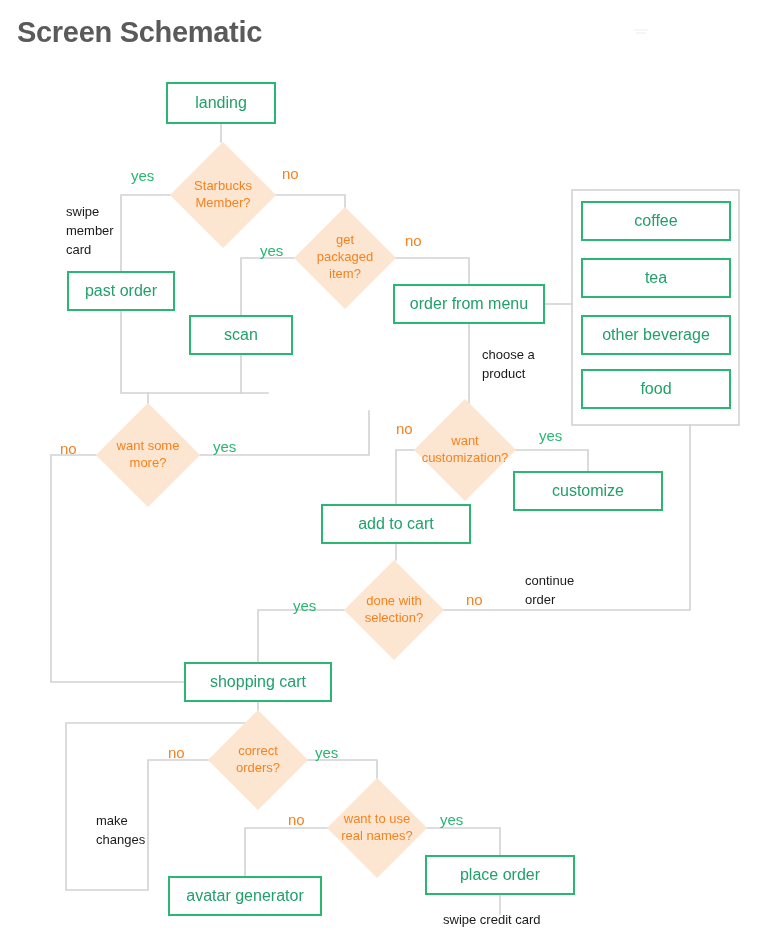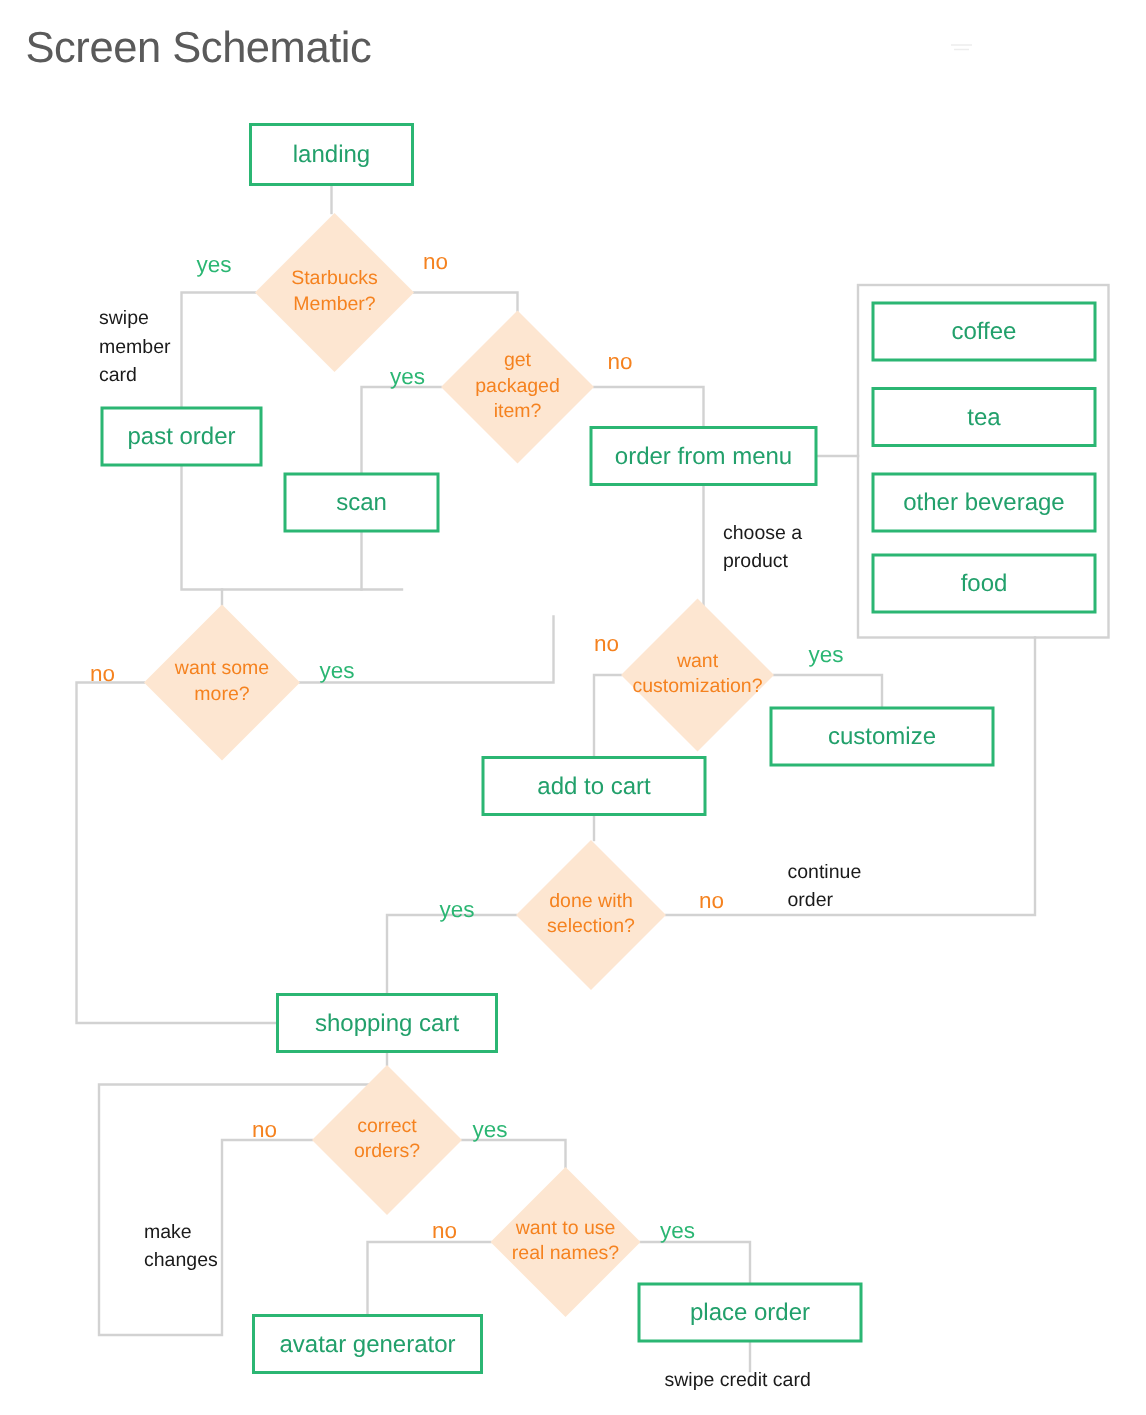--- a/index.html
+++ b/index.html
@@ -2,21 +2,21 @@
 <html><head>
 <meta charset="utf-8">
 <style>
   html,body{margin:0;padding:0;background:#ffffff;}
   body{
     width:764px;height:943px;position:relative;overflow:hidden;
     font-family:"Liberation Sans", sans-serif;
   }
   #chart-title{
     position:absolute;left:17px;top:16px;
-    font-size:29px;font-weight:normal;color:#5a5a5a;
+    font-size:29px;font-weight:bold;color:#5a5a5a;
     letter-spacing:-0.3px;white-space:nowrap;
   }
   #flow-svg{position:absolute;left:0;top:0;width:764px;height:943px;}
   .proc-rect{fill:#ffffff;stroke:#2bb673;stroke-width:2;}
   .proc-label{fill:#22a06b;font-size:16px;font-family:"Liberation Sans",sans-serif;
     text-anchor:middle;dominant-baseline:middle;}
   .dec-diamond{fill:#fde6d1;stroke:none;}
   .dec-label{fill:#f5821f;font-size:13px;font-family:"Liberation Sans",sans-serif;
     text-anchor:middle;dominant-baseline:middle;}
   .edge-line{stroke:#d2d2d2;stroke-width:1.6;fill:none;stroke-linecap:square;}

